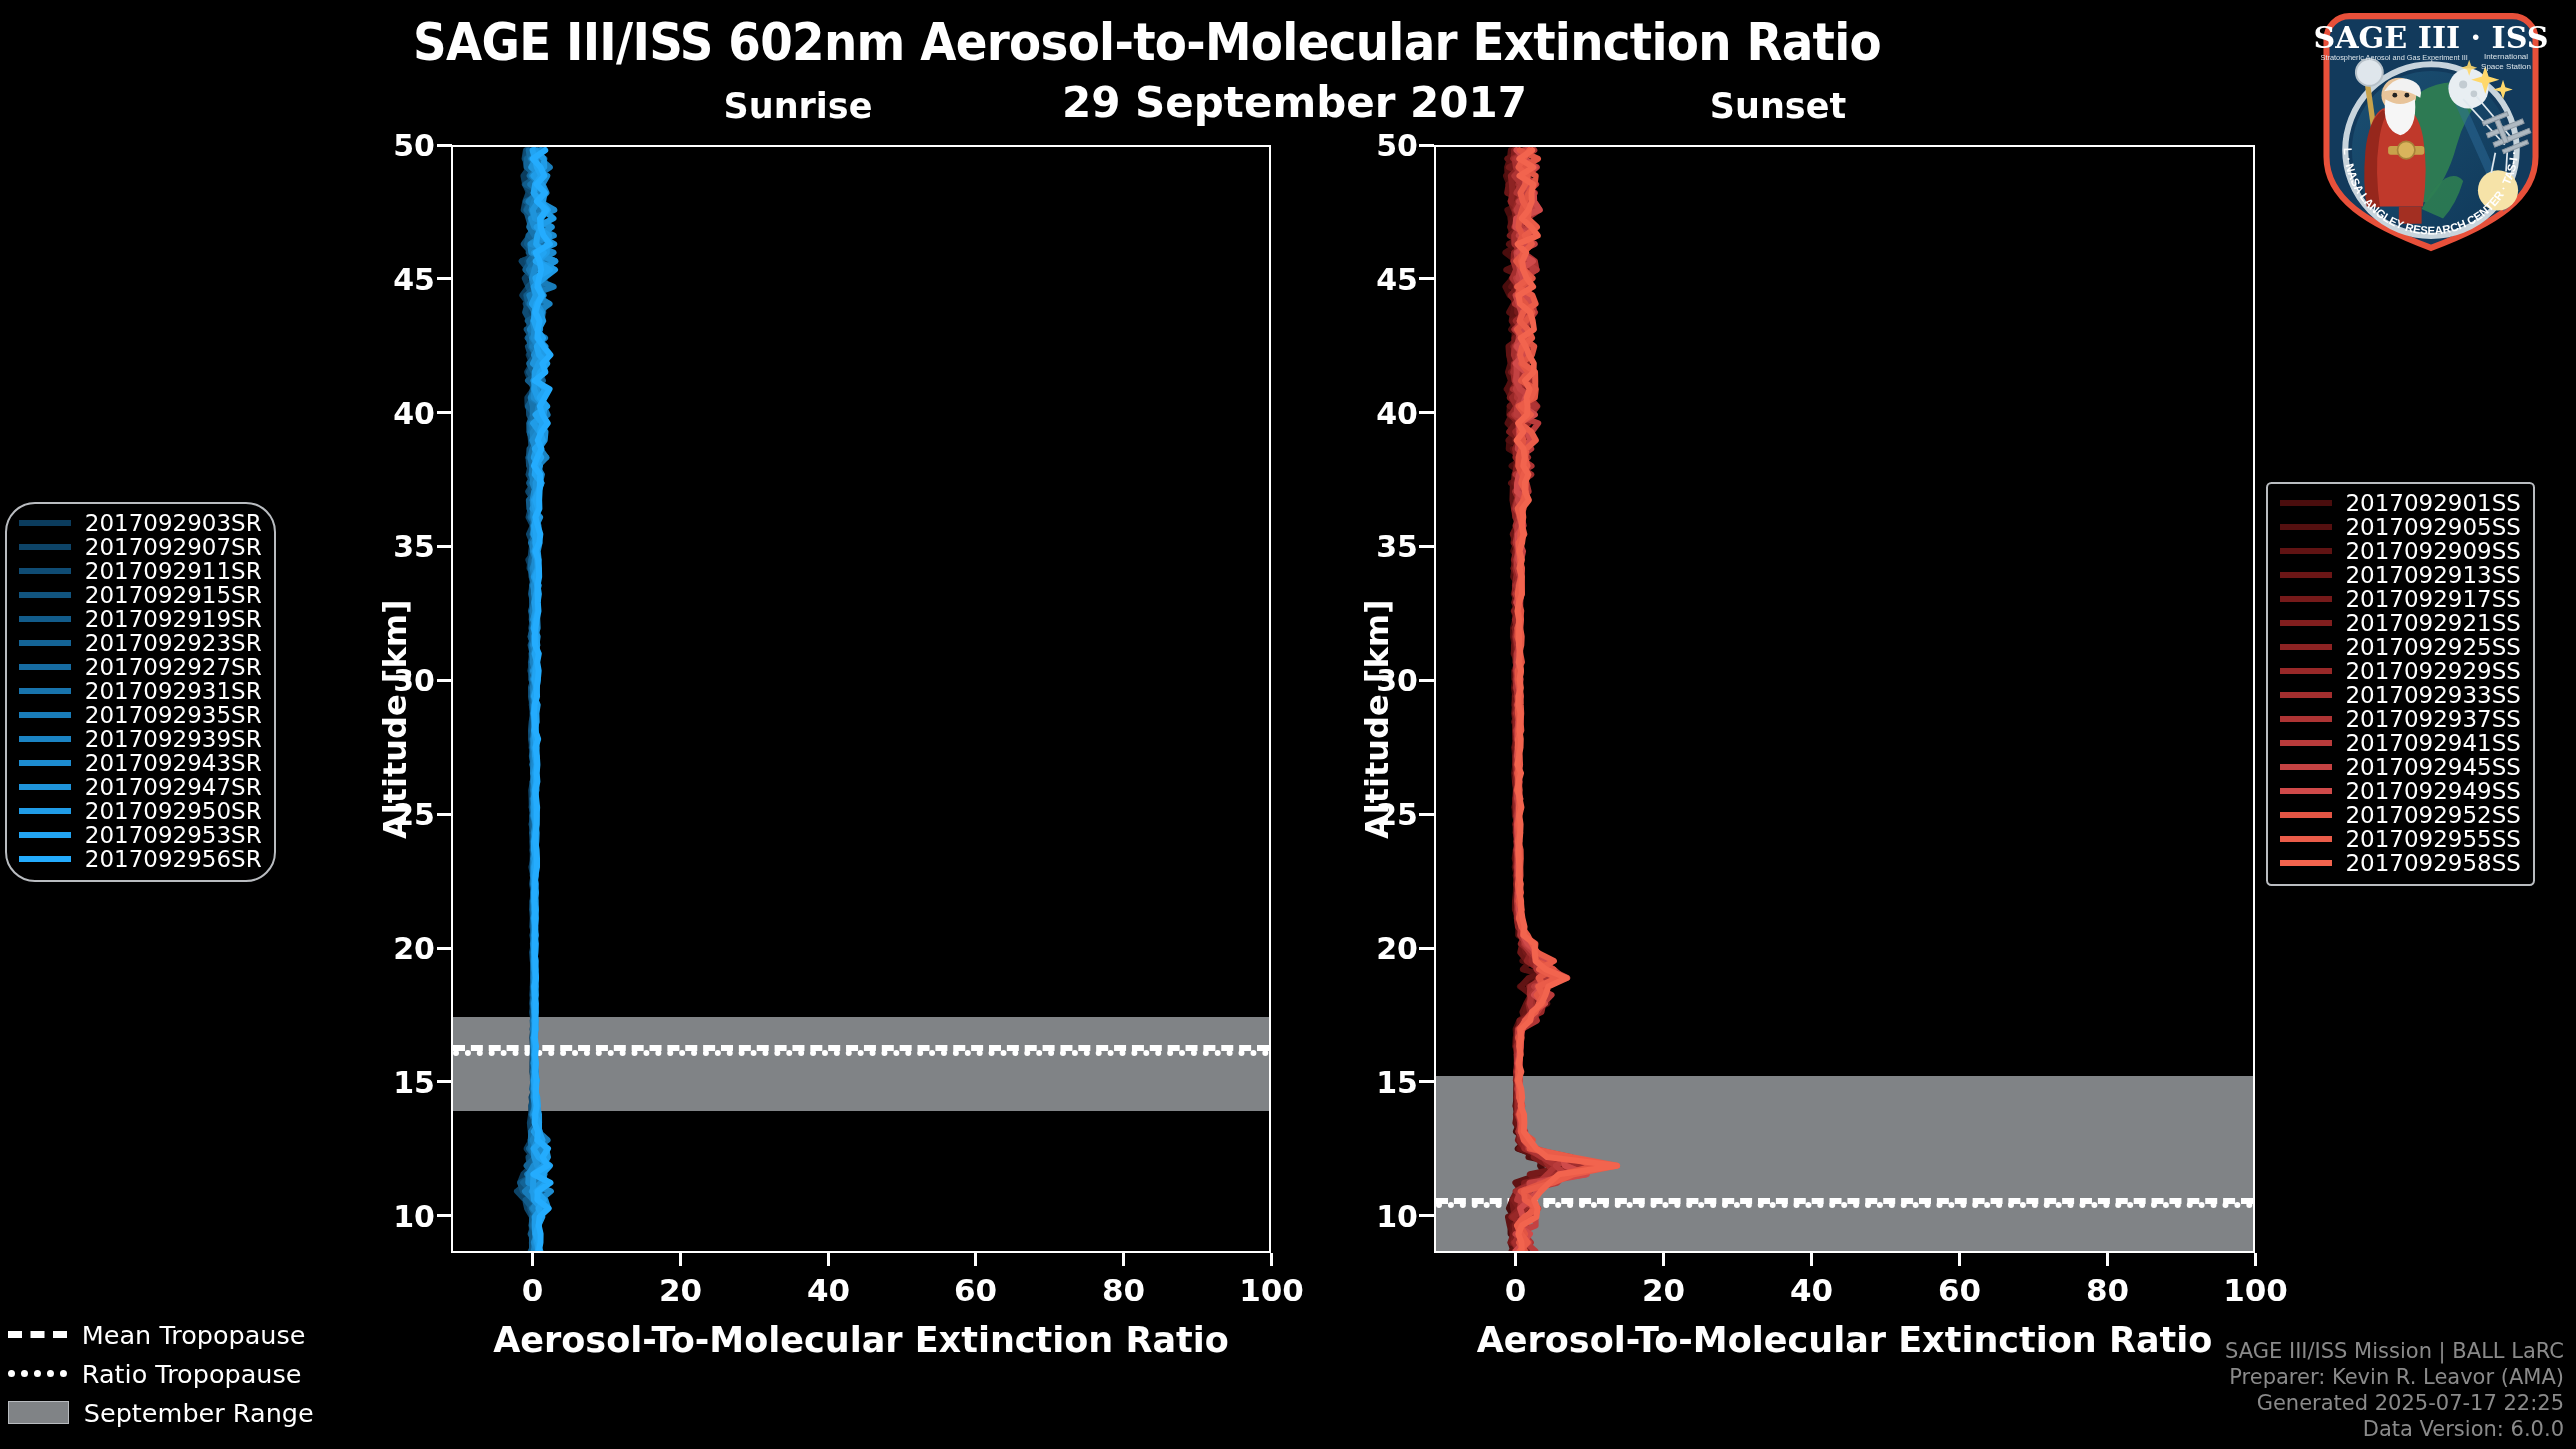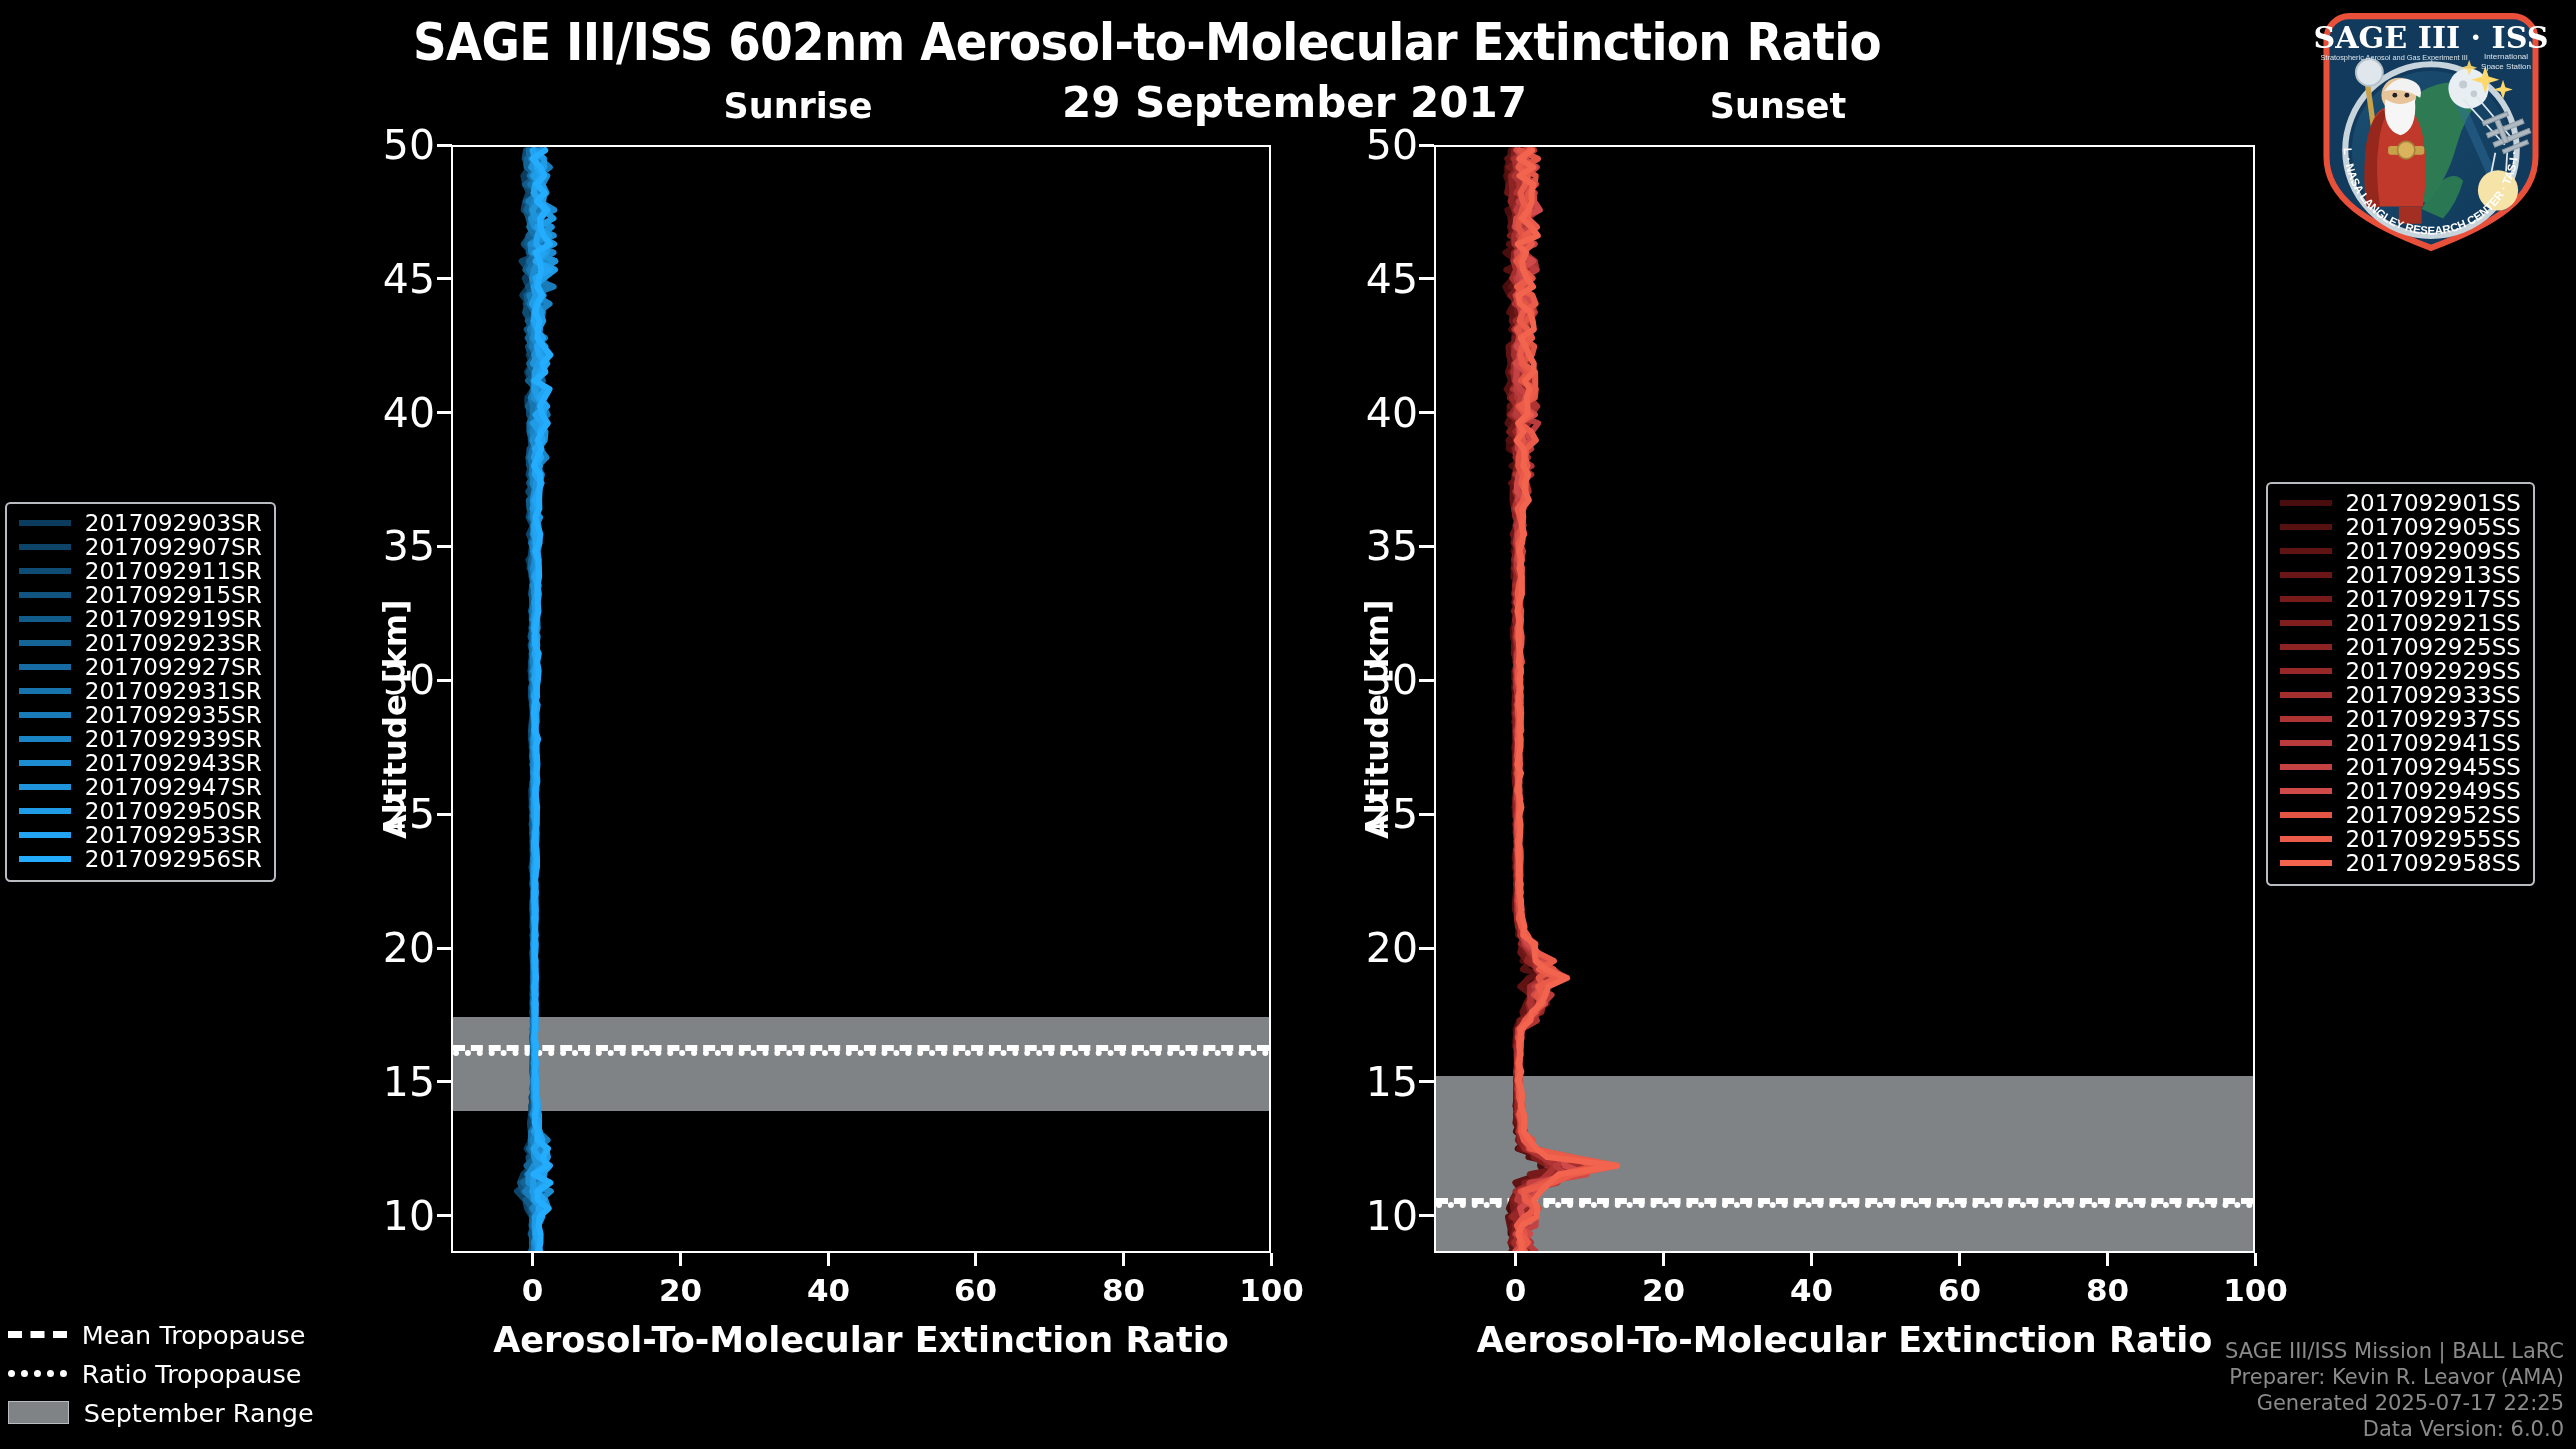--- a/index.html
+++ b/index.html
@@ -26,37 +26,37 @@
   #plot-sunset{left:1434px;top:145px;width:821px;height:1108px;}
 
   .band{position:absolute;left:0;width:100%;background:#808386;}
   .tropo-line{position:absolute;left:0;width:100%;height:0;border-top:6px dashed #fff;}
   .tropo-line.dotted{border-top:6px dotted #fff;}
 
   .curve-svg{position:absolute;left:0;top:0;width:100%;height:100%;}
 
   
   .ytick-label{position:absolute;text-align:right;width:101px;
-      font-size:41px;font-weight:normal;transform:translateY(-50%);}
+      font-size:30px;font-weight:bold;transform:translateY(-50%);}
   .ytick-mark{position:absolute;width:14.8px;height:2.7px;background:#fff;}
   .xtick-label{position:absolute;text-align:center;width:121px;
       font-size:31px;font-weight:bold;}
   .xtick-mark{position:absolute;width:2.7px;height:13.4px;background:#fff;}
 
   .ylabel{position:absolute;font-size:32px;font-weight:bold;
       transform:rotate(-90deg);transform-origin:left top;white-space:nowrap;}
   .xlabel{position:absolute;text-align:center;font-size:35px;font-weight:bold;}
 
   
   .legend-box{position:absolute;border:2px solid #b9bcc0;border-radius:5.4px;
       background:#000;padding:6.7px 12px 9.4px 12px;}
   .legend-row{display:flex;align-items:center;height:24px;}
   .legend-swatch{width:52px;height:6px;margin-right:13.4px;flex:none;}
   .legend-text{font-size:23px;white-space:nowrap;}
-  #legend-sunrise{left:5.4px;top:502px;}
+  #legend-sunrise{left:5.4px;top:502px;border-radius:30px;}
   #legend-sunset{left:2266px;top:482px;}
 
   
   #tropo-legend{left:8px;top:1315px;}
   .tl-row{display:flex;align-items:center;height:39px;}
   .tl-key{width:59px;height:0;margin-right:14.8px;flex:none;}
   .tl-key.dash{border-top:7.4px dashed #fff;}
   .tl-key.dot{border-top:7.4px dotted #fff;}
   .tl-key.box{height:21.5px;background:#808386;border:1.3px solid #b9bcc0;}
   .tl-text{font-size:25.5px;}

